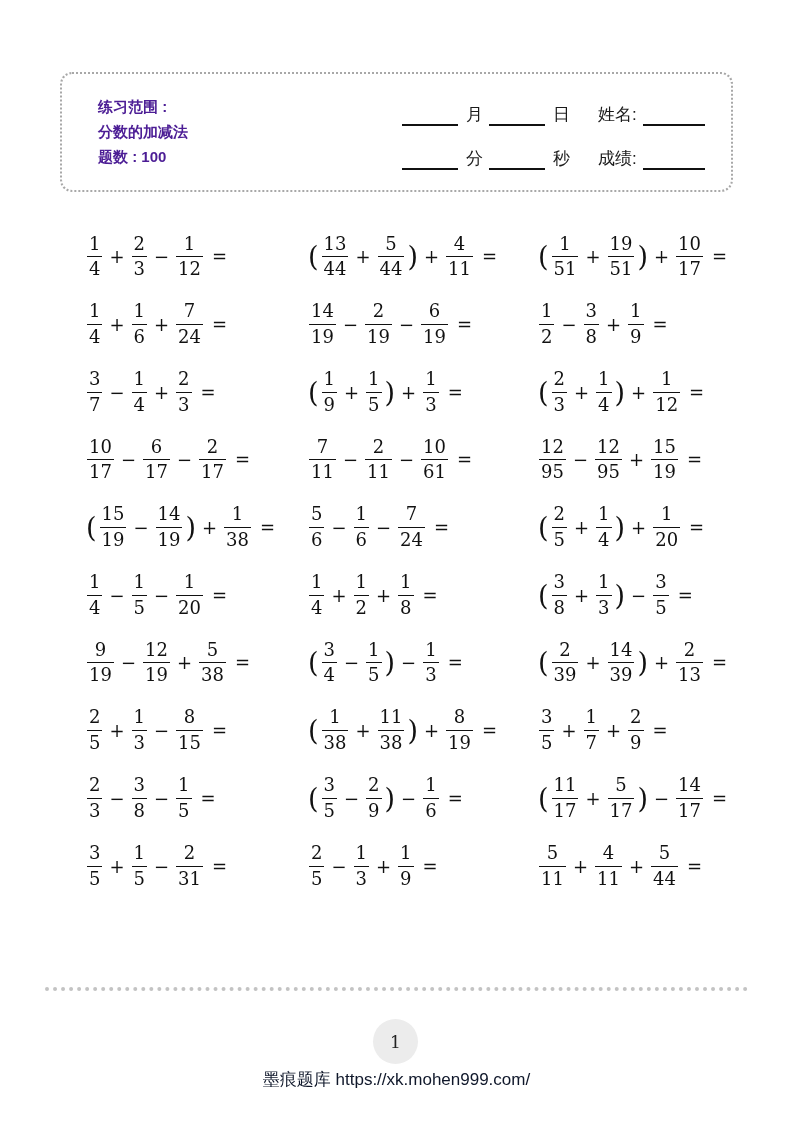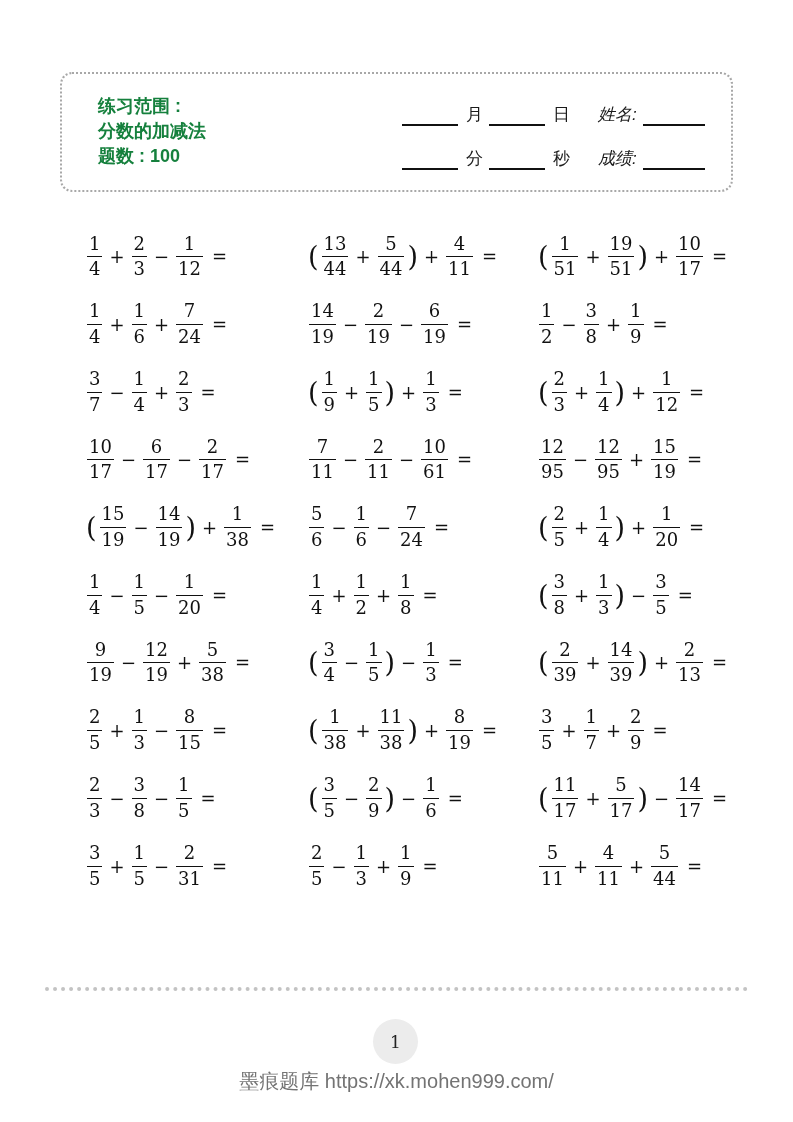--- a/index.html
+++ b/index.html
@@ -7,28 +7,28 @@
     position:relative; width:793px; height:1122px; background:#ffffff;
     font-family:"Liberation Sans", sans-serif; color:#1a1a1a; overflow:hidden;
   }
   
   .header-box {
     position:absolute; left:60px; top:72px; width:673px; height:120px;
     border:2px dotted #a8a8a8; border-radius:12px; box-sizing:border-box;
   }
   .header-left {
     position:absolute; left:36px; top:20px;
-    font-size:18px; line-height:25px; font-weight:600; color:#15803d;
+    font-size:15px; line-height:25px; font-weight:600; color:#4c1d95;
   }
   .header-right { position:absolute; left:340px; top:18px; width:320px; }
   .fill-row { display:flex; align-items:flex-end; height:34px; margin-bottom:10px; }
   .blank { display:inline-block; width:56px; border-bottom:2px solid #111; height:20px; }
   .blank-wide { width:62px; }
   .cn { font-size:17px; margin:0 6px 0 8px; line-height:22px; }
-  .cn-label { margin-left:22px;font-style:italic; }
+  .cn-label { margin-left:22px; }
   
   .problems { position:absolute; left:0; top:223px; width:793px; }
   .prow {
     display:grid; grid-template-columns:222px 230px 256px;
     margin-left:85px; height:67.7px; align-items:center;
   }
   .pcell {
     font-family:"DejaVu Serif", serif; font-size:18px; color:#111;
     white-space:nowrap;
   }
@@ -43,21 +43,21 @@
     position:absolute; left:45px; top:987px; width:703px; height:0;
     border-top:4px dotted #c3c3c3;
   }
   .page-circle {
     position:absolute; left:373px; top:1019px; width:45px; height:45px;
     border-radius:50%; background:#ececec; display:flex; align-items:center; justify-content:center;
     font-family:"DejaVu Serif", serif; font-size:17px; color:#222;
   }
   .footer {
     position:absolute; left:0; top:1068px; width:793px; text-align:center;
-    font-size:20px; color:#737373;
+    font-size:17px; color:#0f172a;
   }
 </style>
 </head>
 <body>
 
 <div class="page">
 
   <div class="header-box">
     <div class="header-left">
       <div>练习范围 :</div>

